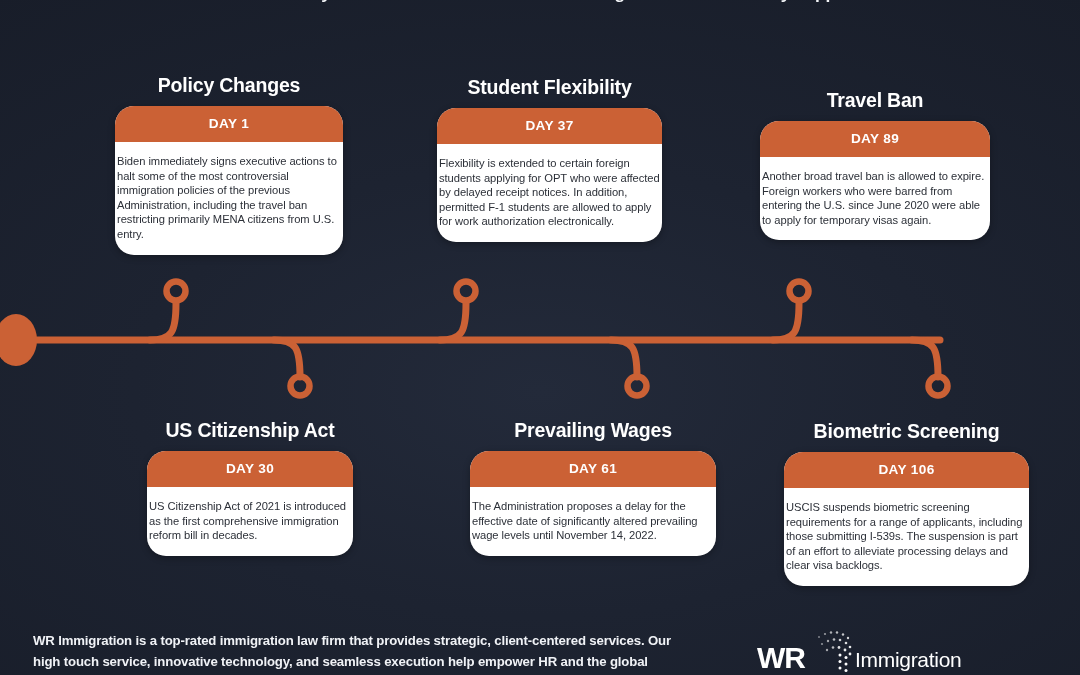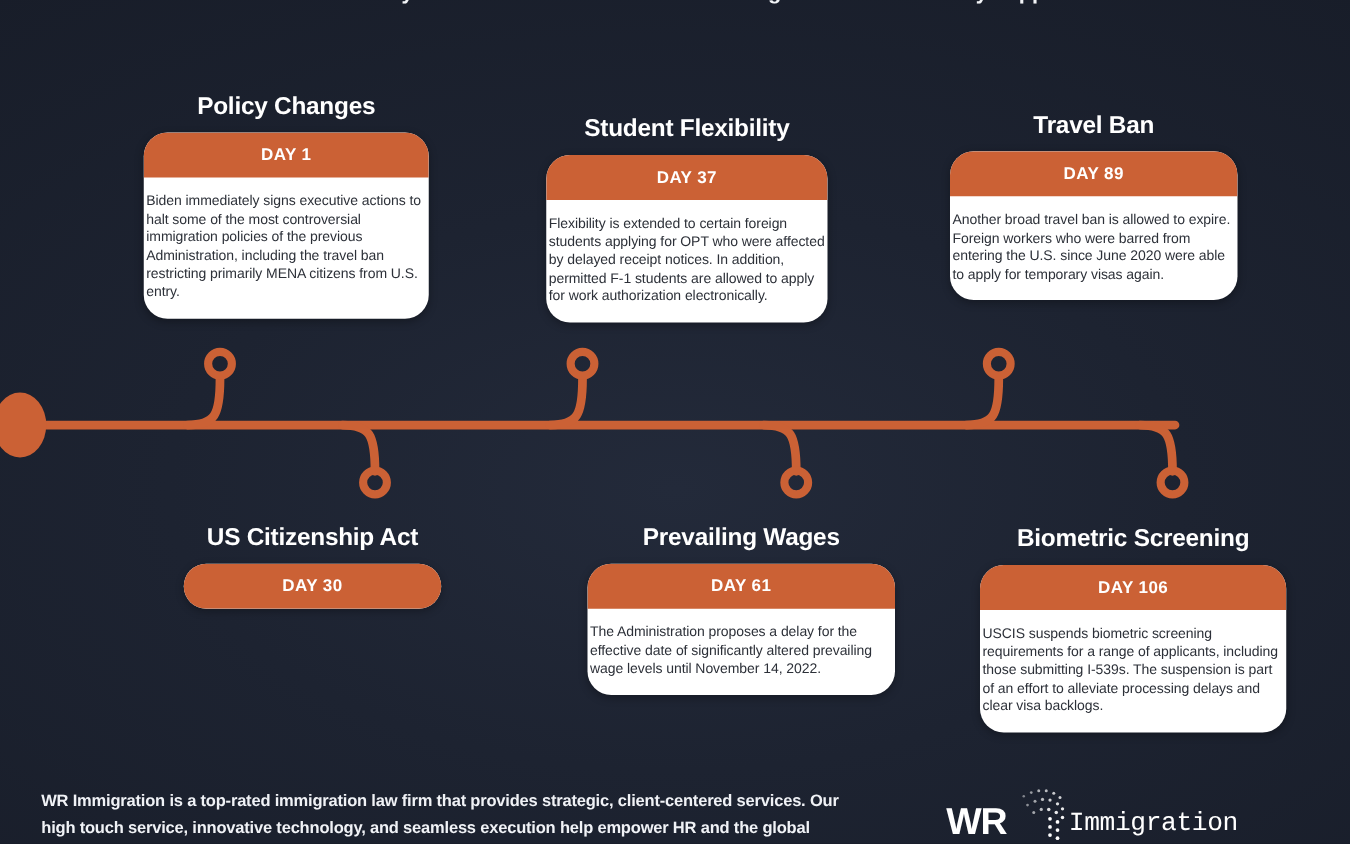--- a/index.html
+++ b/index.html
@@ -116,21 +116,20 @@
   }
   #logo-word {
     position: absolute;
     left: 98px;
     top: 14px;
     color: #ffffff;
     font-size: 21px;
     font-weight: normal;
     letter-spacing: -0.3px;
     line-height: 24px;
-    font-family: Liberation Mono, monospace;
   }
   #logo-dots {
     position: absolute;
     left: 56px;
     top: -4px;
     width: 56px;
     height: 46px;
   }
 </style>
 </head>
@@ -171,40 +170,41 @@
   </svg>
 
   <div class="milestone m-top" style="left:115px; top:74px; width:228px;">
     <div class="milestone-title">Policy Changes</div>
     <div class="card">
       <div class="card-header">DAY 1</div>
       <div class="card-body">Biden immediately signs executive actions to halt some of the most controversial immigration policies of the previous Administration, including the travel ban restricting primarily MENA citizens from U.S. entry.</div>
     </div>
   </div>
 
-  <div class="milestone m-top" style="left:437px; top:76px; width:225px;margin-top:16px;">
+  <div class="milestone m-top" style="left:437px; top:76px; width:225px;">
     <div class="milestone-title">Student Flexibility</div>
     <div class="card">
       <div class="card-header">DAY 37</div>
       <div class="card-body">Flexibility is extended to certain foreign students applying for OPT who were affected by delayed receipt notices. In addition, permitted F-1 students are allowed to apply for work authorization electronically.</div>
     </div>
   </div>
 
   <div class="milestone m-top" style="left:760px; top:89px; width:230px;">
     <div class="milestone-title">Travel Ban</div>
     <div class="card">
       <div class="card-header">DAY 89</div>
       <div class="card-body">Another broad travel ban is allowed to expire. Foreign workers who were barred from entering the U.S. since June 2020 were able to apply for temporary visas again.</div>
     </div>
   </div>
 
   <div class="milestone m-bottom" style="left:147px; top:419px; width:206px;">
     <div class="milestone-title">US Citizenship Act</div>
     <div class="card">
       <div class="card-header">DAY 30</div>
+      <div class="card-body">US Citizenship Act of 2021 is introduced as the first comprehensive immigration reform bill in decades.</div>
     </div>
   </div>
 
   <div class="milestone m-bottom" style="left:470px; top:419px; width:246px;">
     <div class="milestone-title">Prevailing Wages</div>
     <div class="card">
       <div class="card-header">DAY 61</div>
       <div class="card-body">The Administration proposes a delay for the effective date of significantly altered prevailing wage levels until November 14, 2022.</div>
     </div>
   </div>

